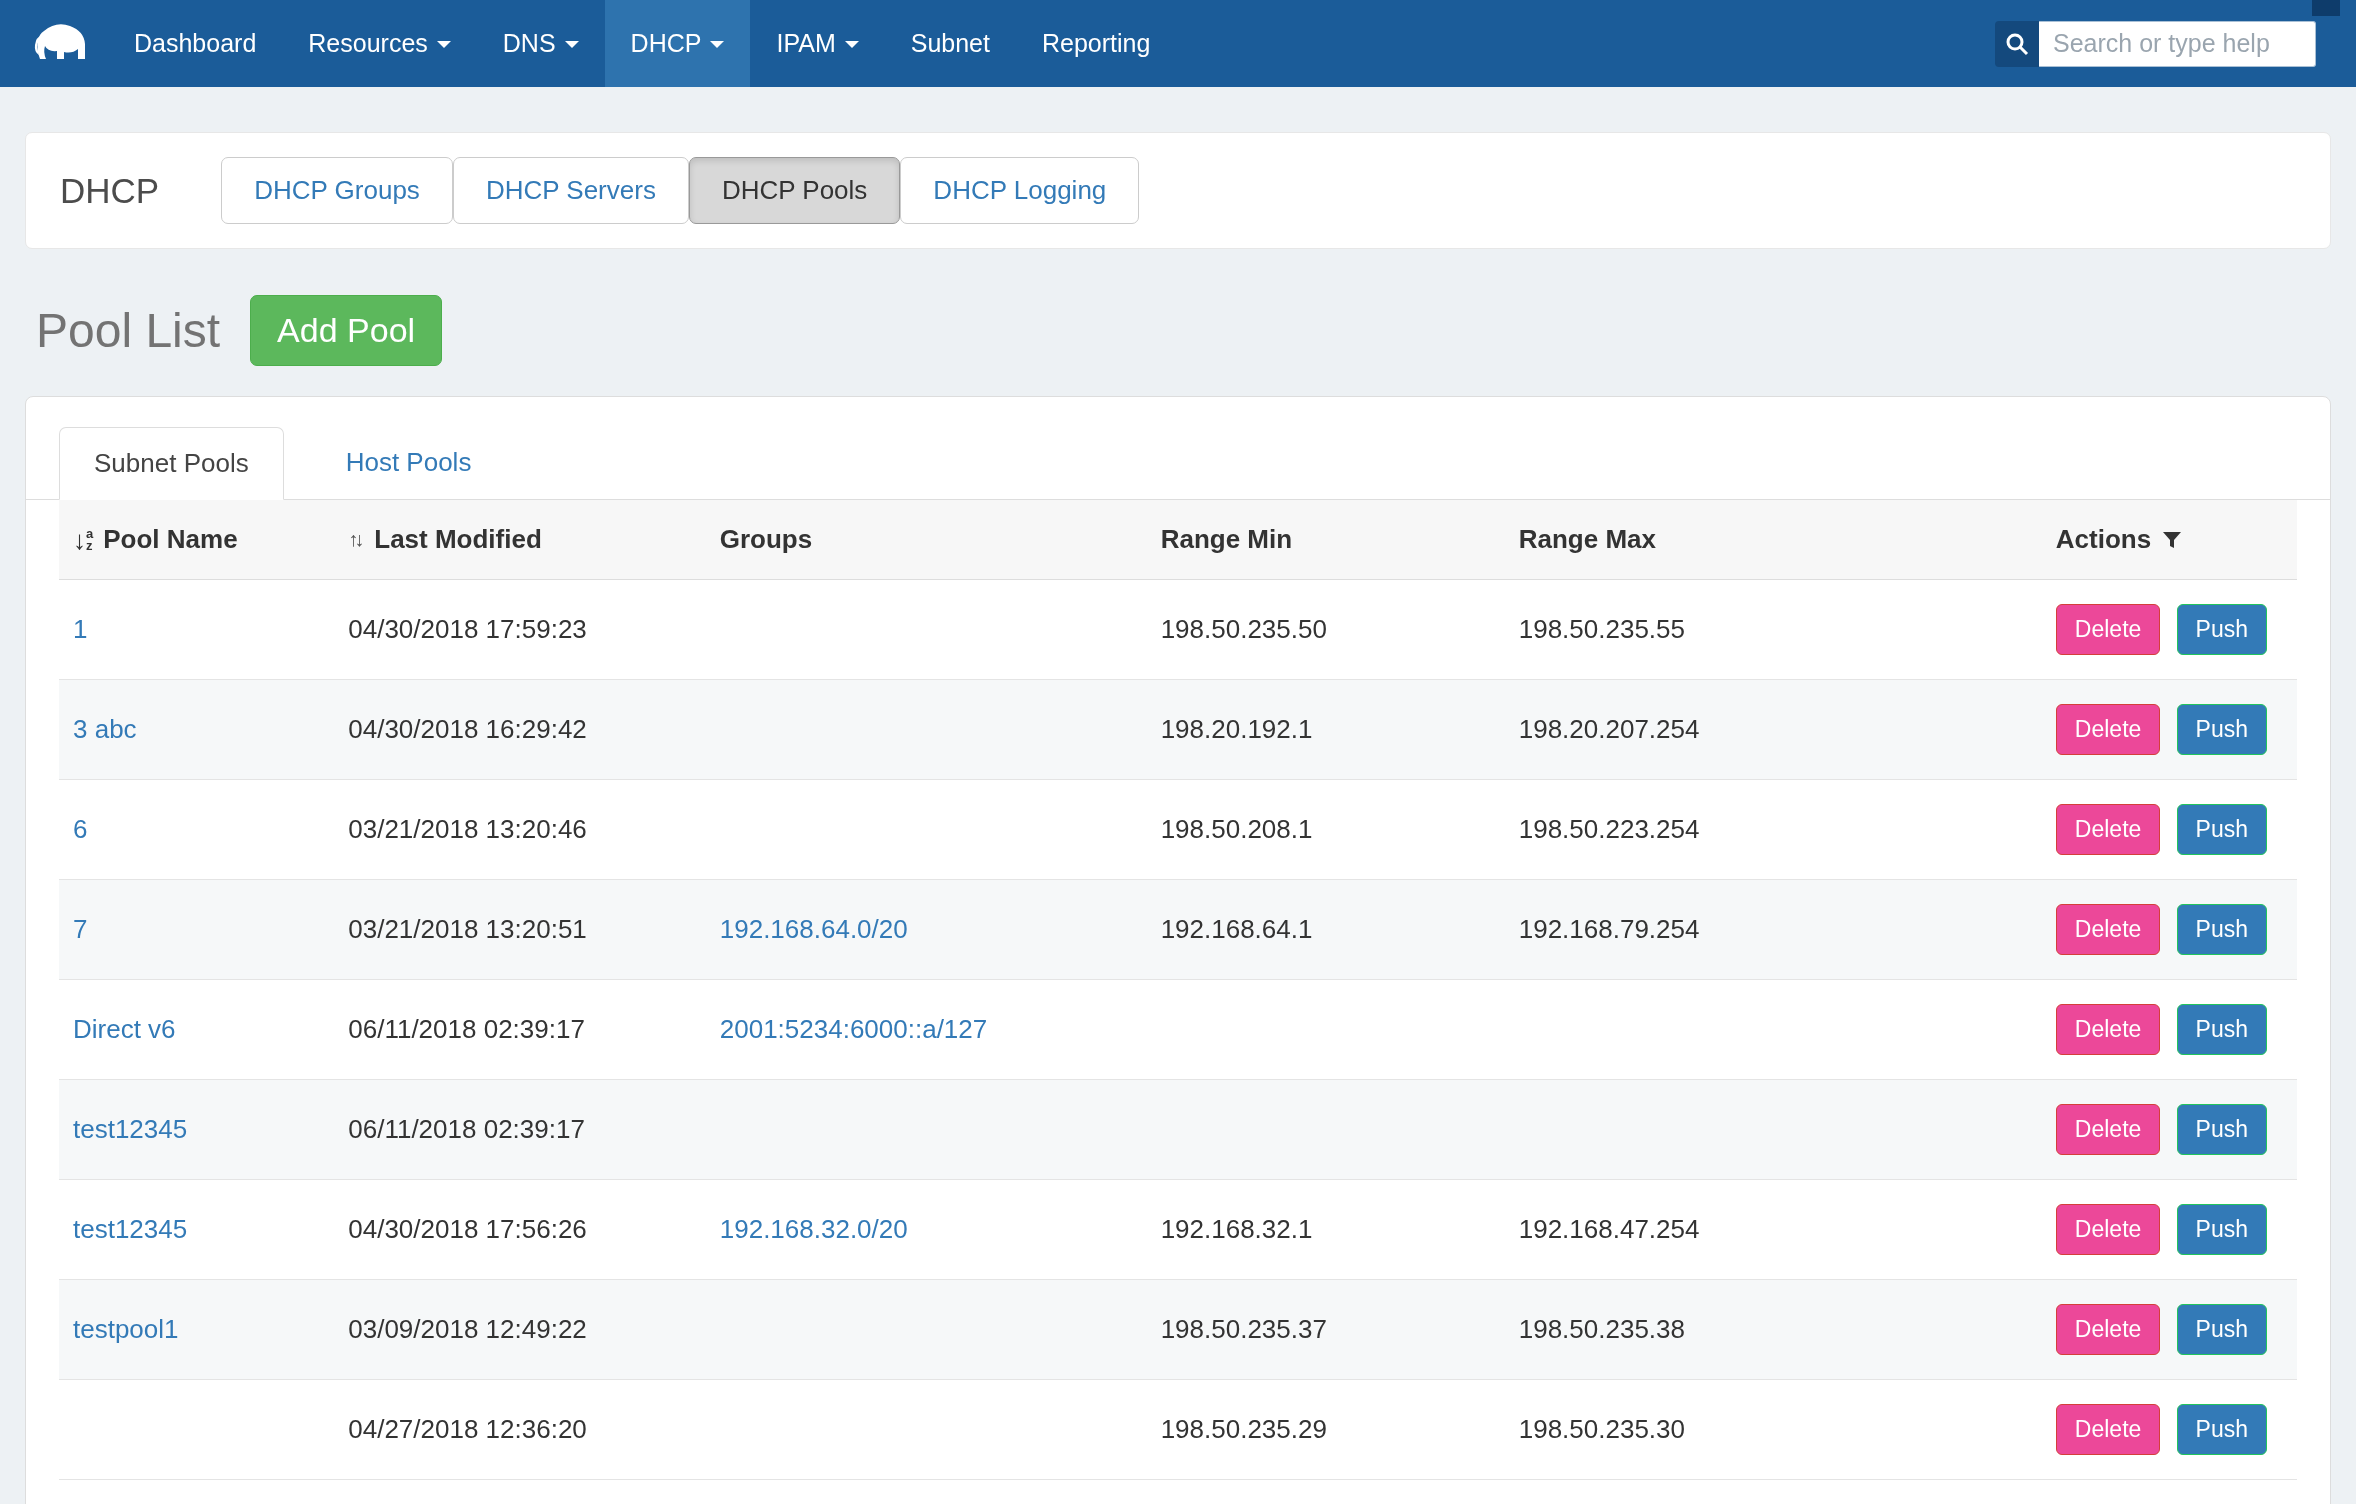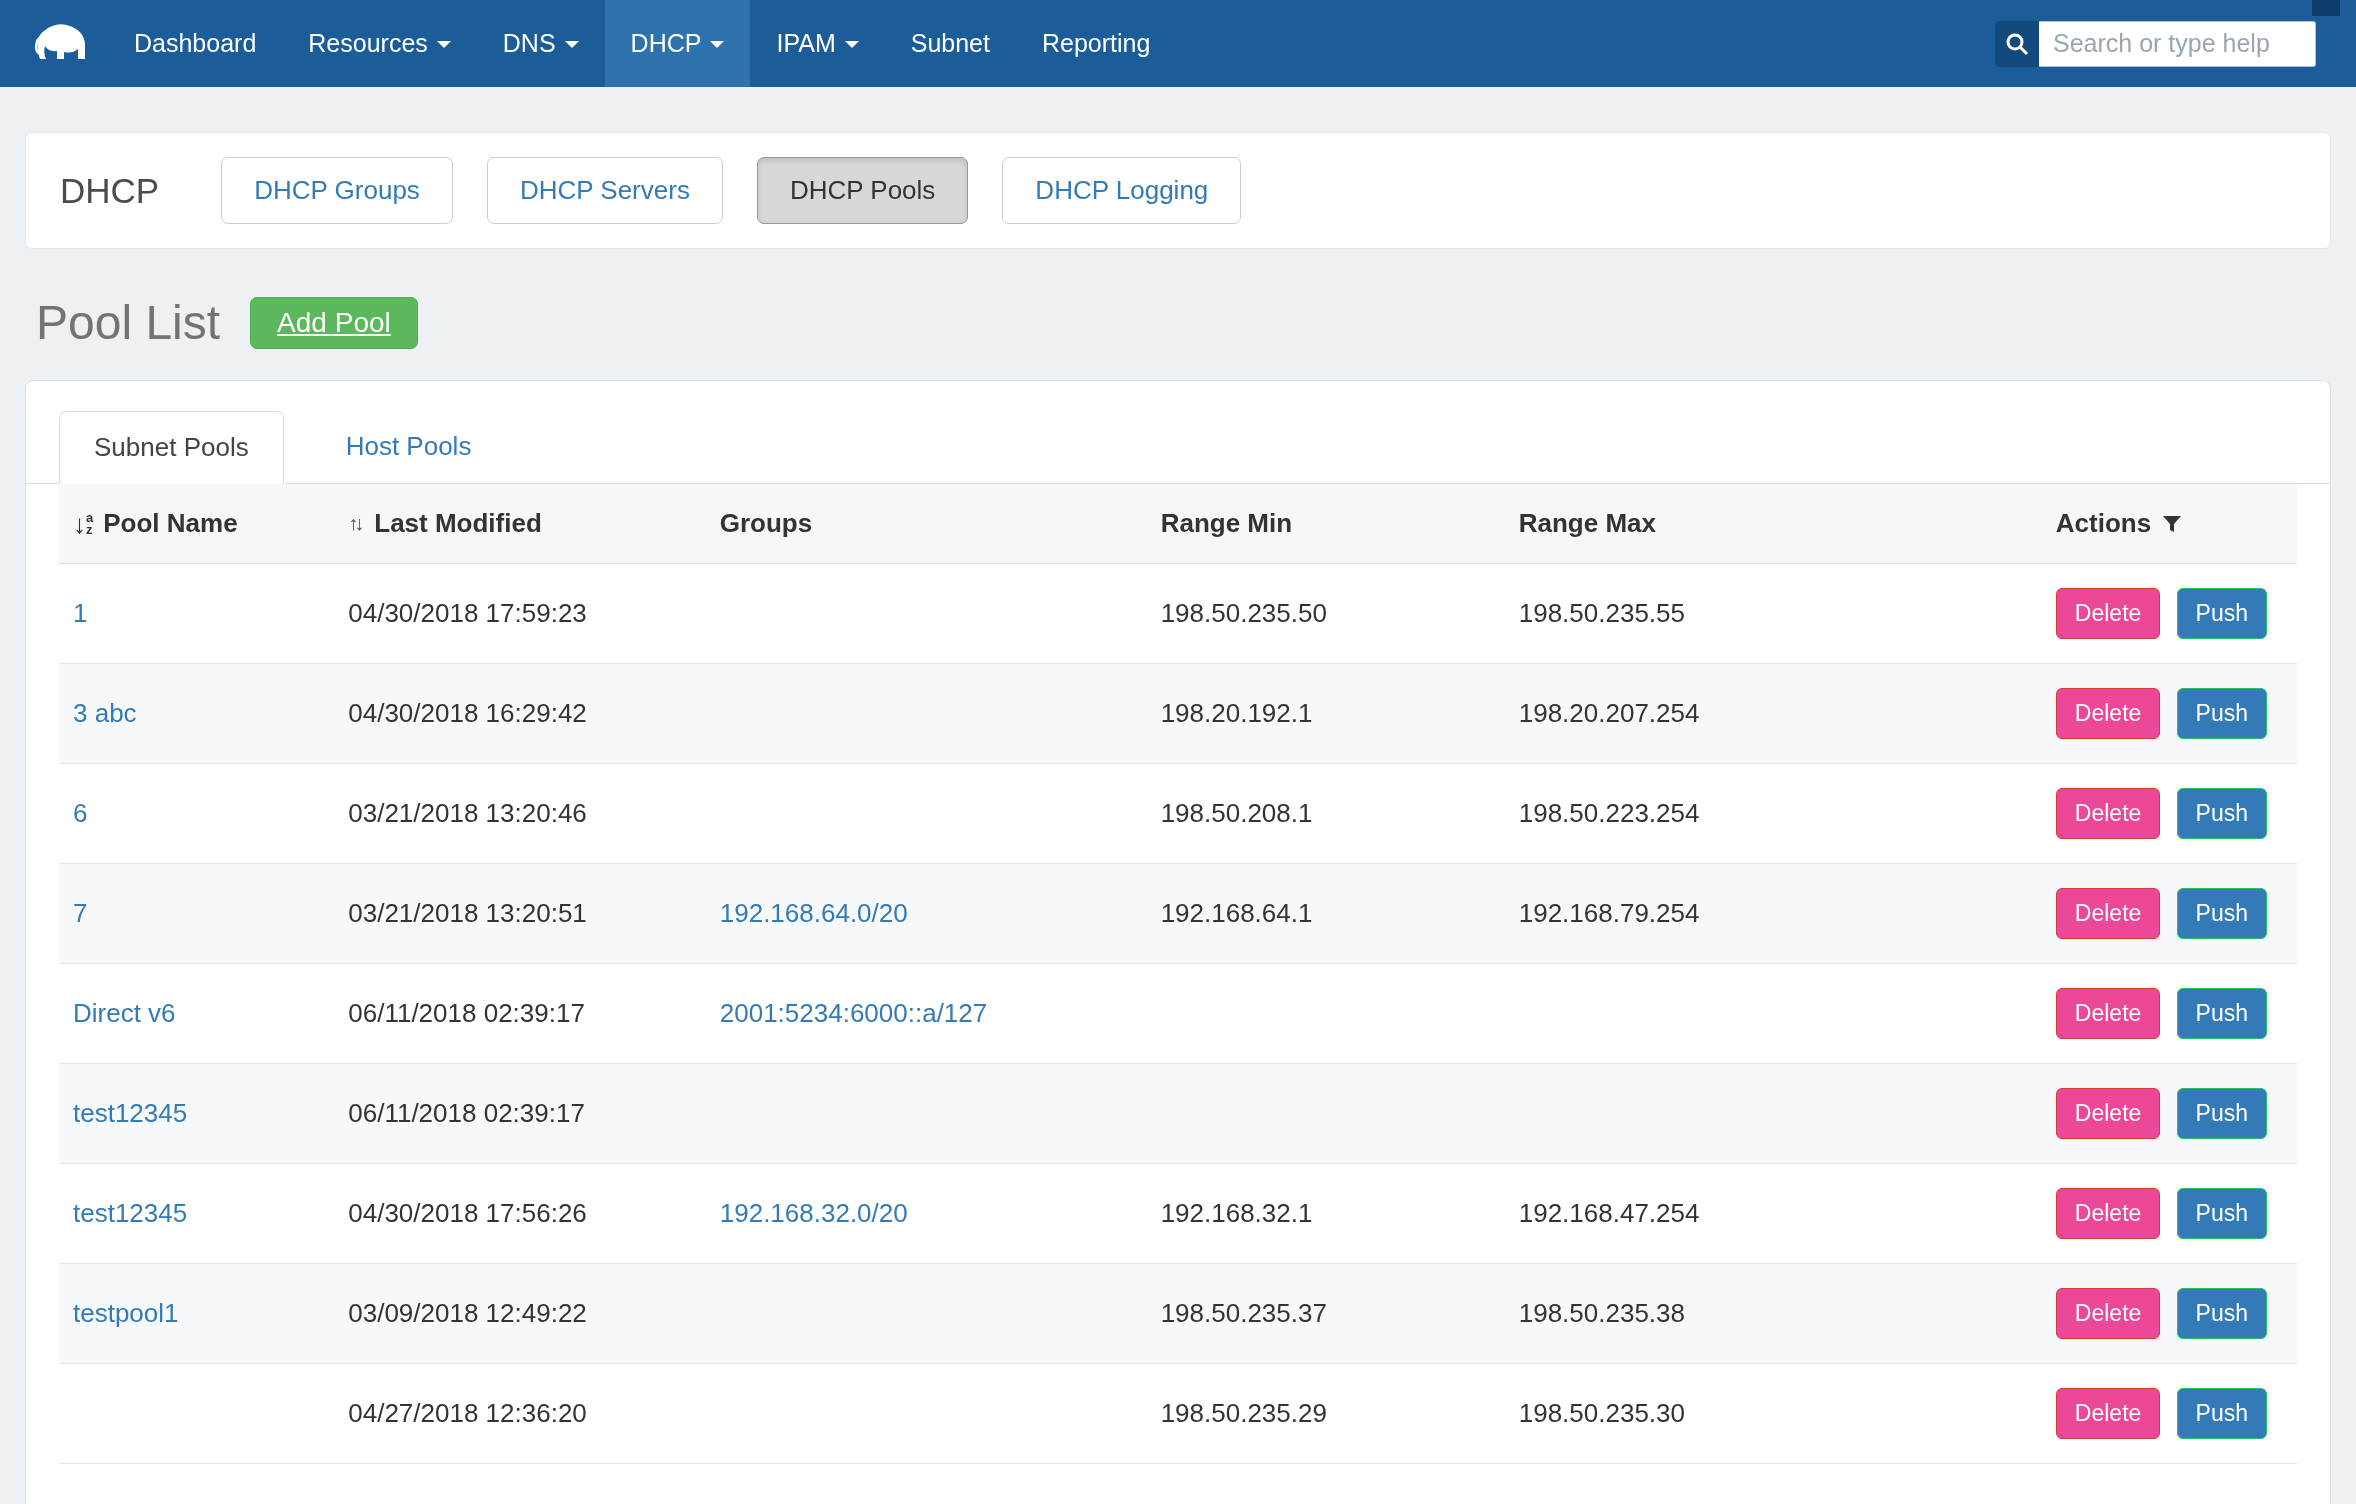--- a/index.html
+++ b/index.html
@@ -20,28 +20,28 @@
   .caret { width:0; height:0; border:7px solid transparent; border-top-color:#fff; margin-top:8px; }
   .nav-search { margin-left:auto; display:flex; align-items:center; margin-right:40px; }
   .search-tile { width:44px; height:46px; background:#14497d; display:flex; align-items:center; justify-content:center; border-radius:4px 0 0 4px; cursor:pointer; }
   .search-input { width:277px; height:46px; border:1px solid #a9c0d6; border-left:none; border-radius:0 3px 3px 0; font-size:25px; padding:0 14px; color:#333; outline:none; }
   .search-input::placeholder { color:#9aa5af; }
   .corner-square { position:absolute; top:0; right:16px; width:28px; height:16px; background:#0e3c6b; }
 
   
   .dhcp-bar { margin:45px 25px 0; background:#fff; border:1px solid #e7e7e7; border-radius:7px; padding:24px 34px; display:flex; align-items:center; }
   .dhcp-title { font-size:35px; color:#4c4c4c; margin-right:62px; }
-  .dhcp-buttons { display:flex; gap:34px; }
+  .dhcp-buttons { display:flex; }
   .pill-btn { font-size:26px; color:#337ab7; background:#fff; border:1px solid #ccc; border-radius:7px; padding:17px 32px; cursor:pointer; font-family:inherit; }
   .pill-btn.active { background:#d8d8d8; border-color:#999; color:#333; box-shadow:inset 0 3px 6px rgba(0,0,0,.12); }
 
   
   .page-head { display:flex; align-items:center; gap:30px; margin:46px 25px 30px 36px; }
   .page-title { font-size:48px; font-weight:500; color:#737373; }
-  .add-btn { background:#5cb85c; border:1px solid #4cae4c; color:#fff; font-size:28px; padding:9px 26px; border-radius:7px; cursor:pointer; font-family:inherit;text-decoration:underline; }
+  .add-btn { background:#5cb85c; border:1px solid #4cae4c; color:#fff; font-size:34px; padding:15px 26px; border-radius:7px; cursor:pointer; font-family:inherit; }
 
   
   .card { margin:0 25px; background:#fff; border:1px solid #ddd; border-radius:8px; padding:30px 0 95px; }
   .tabs { display:flex; padding:0 33px; border-bottom:1px solid #ddd;gap:28px; }
   .tab { font-size:26px; padding:20px 34px; cursor:pointer; margin-bottom:-1px; }
   .tab.active { color:#444; background:#fff; border:1px solid #ddd; border-bottom:1px solid #fff; border-radius:7px 7px 0 0; }
   .tab.inactive { color:#337ab7; }
 
   table { width:calc(100% - 66px); margin:0 33px; border-collapse:collapse; table-layout:fixed; }
   col.c1{width:12.3%} col.c2{width:16.6%} col.c3{width:19.7%} col.c4{width:16%} col.c5{width:24%} col.c6{width:11.4%}

